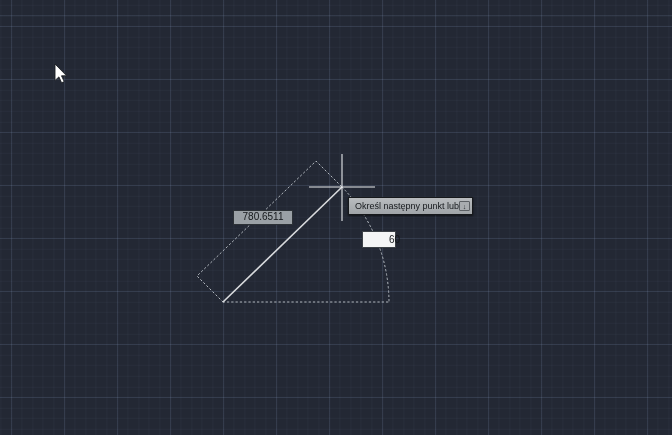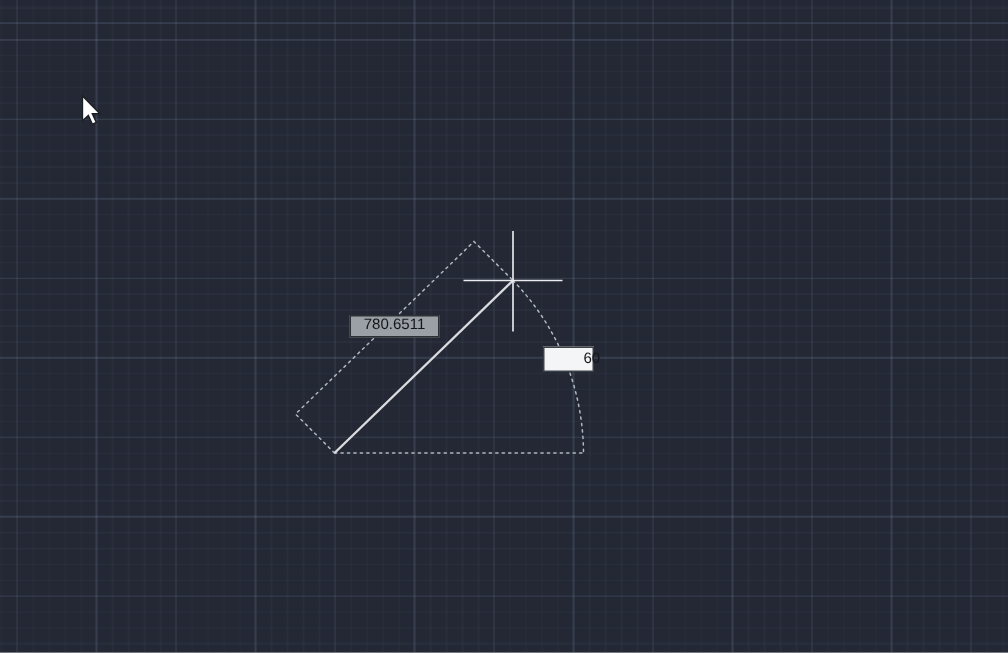--- a/index.html
+++ b/index.html
@@ -93,20 +93,24 @@
     <line x1="223" y1="302" x2="342" y2="187" stroke-width="1.6" stroke="#d9dbde"></line>
 
     <g>
       <line x1="309" y1="187" x2="375" y2="187" stroke-width="1.1" stroke="#e9ebee"></line>
       <line x1="342" y1="154" x2="342" y2="221" stroke-width="1.1" stroke="#e9ebee"></line>
     </g>
 
     <path d="M55,64 L55,80.5 L58.9,76.9 L61.6,82.8 L64.2,81.6 L61.5,75.8 L66.6,75.8 Z" stroke-width="0.9" fill="#ffffff" stroke="#1c1f24"></path>
   </svg>
 
+  <div class="tooltip">
+    <span>Określ następny punkt lub</span>
+    <span class="key-icon">↓</span>
+  </div>
 
   <div class="length-field">
     <span>780.6511</span>
   </div>
 
   <div class="angle-field">
     <span>60</span>
     <span class="caret"></span>
   </div>
 

